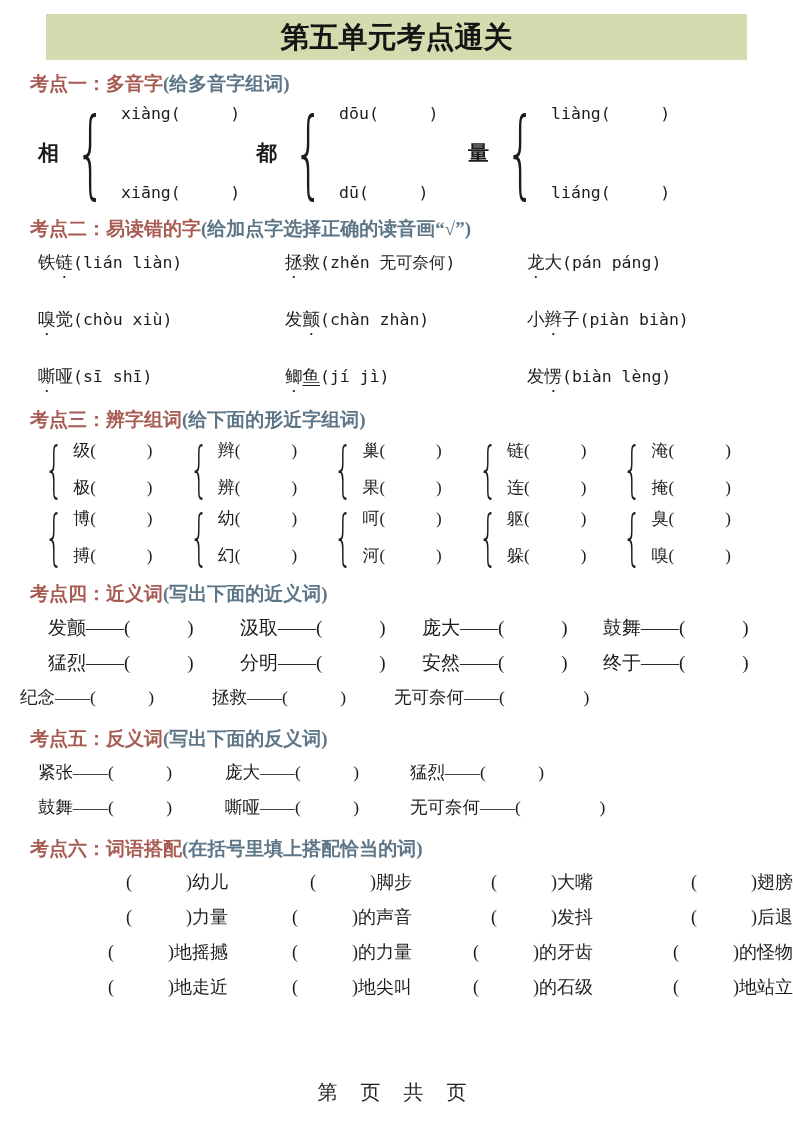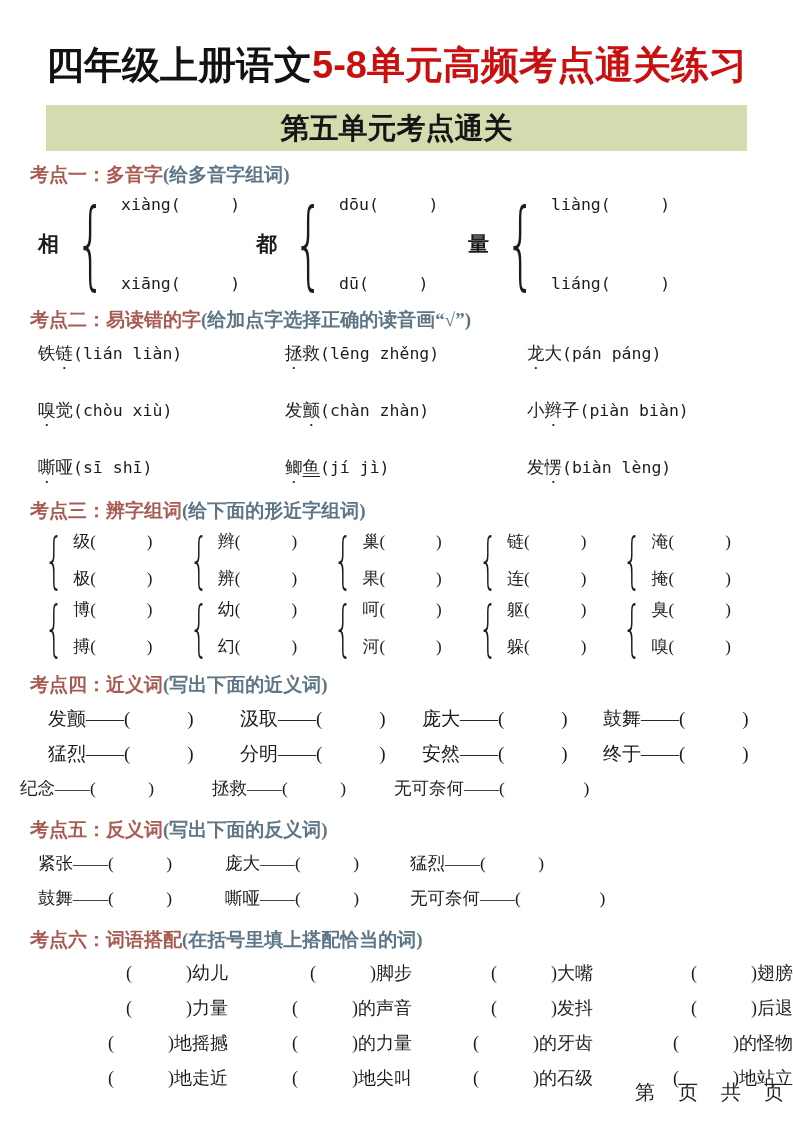--- a/index.html
+++ b/index.html
@@ -51,31 +51,28 @@
           line-height:35px;font-size:19px;}
   .s4-row3{display:grid;grid-template-columns:192px 182px 1fr;margin-left:20px;
            line-height:35px;font-size:17.5px;}
   .s5-row{display:grid;grid-template-columns:187px 185px 183px 1fr;margin-left:38px;
           line-height:35px;font-size:17.5px;}
   .s5-row2{display:grid;grid-template-columns:187px 185px 1fr;margin-left:38px;
            line-height:35px;font-size:17.5px;}
   .s6-row{display:grid;grid-template-columns:183px 184px 181px 1fr;margin-left:45px;
           line-height:35px;font-size:18px;text-align:right;}
 
-  .footer{position:absolute;bottom:16px;left:0;width:100%;text-align:right;
+  .footer{position:absolute;bottom:16px;left:0;width:100%;text-align:center;
           font-size:20px;letter-spacing:9px;color:#222;}
 </style>
 </head>
 <body>
 
 <div class="sheet">
 
-  <div class="title">
-    <span class="t-black">四年级上册语文</span><span class="t-red">5-8单元高频考点通关练习</span>
-  </div>
 
   <div class="banner">第五单元考点通关</div>
 
   <div class="heading">
     <span class="h-red">考点一：多音字</span><span class="h-paren">(给多音字组词)</span>
   </div>
   <div class="s1-body">
     <div class="poly">
       <span class="ch">相</span>
       <span class="brace1">{</span>
@@ -100,21 +97,21 @@
         <span class="py">liáng(&nbsp;&nbsp;&nbsp;&nbsp;&nbsp;)</span>
       </div>
     </div>
   </div>
 
   <div class="heading">
     <span class="h-red">考点二：易读错的字</span><span class="h-paren">(给加点字选择正确的读音画“√”)</span>
   </div>
   <div class="s2-grid">
     <div><span>铁</span><span class="em-dot">链</span><span></span><span class="py">(lián liàn)</span></div>
-    <div><span></span><span class="em-dot">拯</span><span>救</span><span class="py">(lēng zhěng)</span></div>
+    <div><span></span><span class="em-dot">拯</span><span>救</span><span class="py">(zhěn 无可奈何)</span></div>
     <div><span></span><span class="em-dot">龙</span><span>大</span><span class="py">(pán páng)</span></div>
     <div><span></span><span class="em-dot">嗅</span><span>觉</span><span class="py">(chòu xiù)</span></div>
     <div><span>发</span><span class="em-dot">颤</span><span></span><span class="py">(chàn zhàn)</span></div>
     <div><span>小</span><span class="em-dot">辫</span><span>子</span><span class="py">(piàn biàn)</span></div>
     <div><span></span><span class="em-dot">嘶</span><span>哑</span><span class="py">(sī shī)</span></div>
     <div><span class="em-dot">鲫</span><span class="u">鱼</span><span class="py">(jí jì)</span></div>
     <div><span>发</span><span class="em-dot">愣</span><span></span><span class="py">(biàn lèng)</span></div>
   </div>
 
   <div class="heading">

